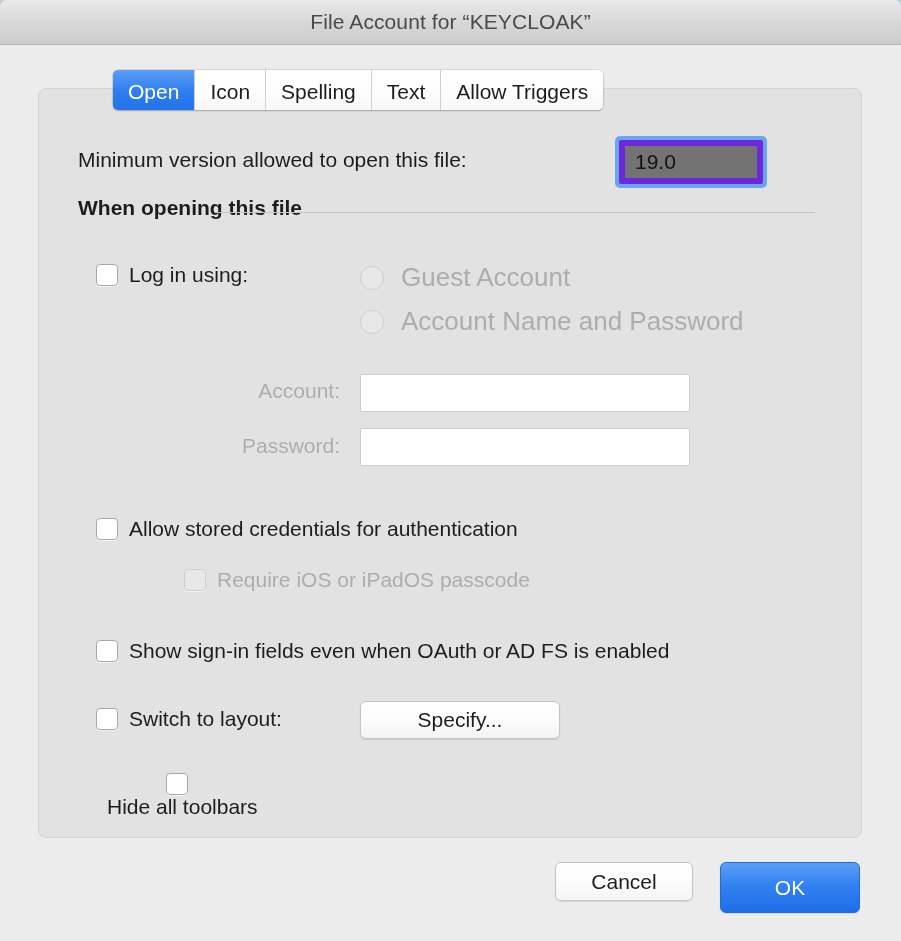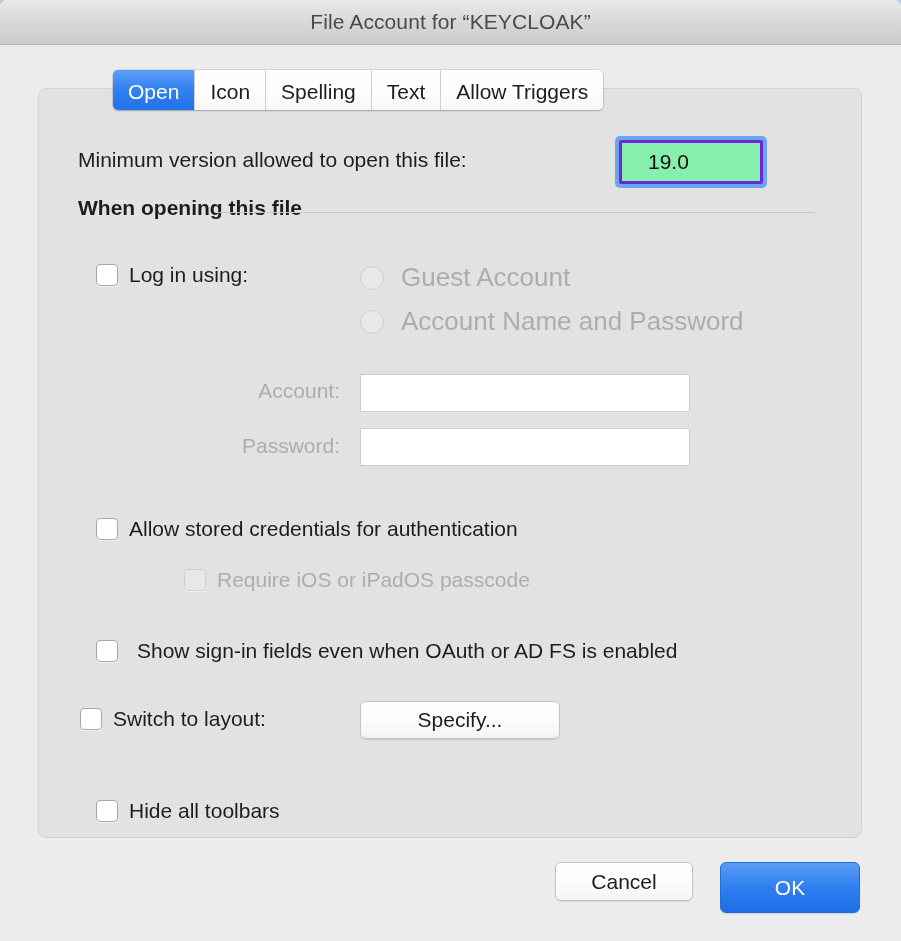--- a/index.html
+++ b/index.html
@@ -93,26 +93,26 @@
   .textfield-focus {
     position: absolute;
     left: 615px; top: 136px;
     width: 152px; height: 52px;
     background: #6aa6ee;
     border-radius: 5px;
     padding: 4px;
   }
   .textfield {
     width: 100%; height: 100%;
-    background: #86efac;
-    border: 3px solid #6d28d9;
+    background: #737373;
+    border: 6px solid #6d28d9;
     border-radius: 2px;
     display: flex;
     align-items: center;
-    padding-left: 26px;
+    padding-left: 10px;
     font-size: 21px;
     color: #121212;
   }
 
   
   .grouplabel { left: 78px; top: 196px; font-size: 21px; font-weight: bold; color:#1d1d1d;}
   .separator {
     position: absolute;
     left: 215px; top: 212px;
     width: 600px; height: 1px;
@@ -244,32 +244,32 @@
   <div class="cb-row" style="left:96px; top:517px;">
     <div class="checkbox"></div>
     <div class="cb-label">Allow stored credentials for authentication</div>
   </div>
 
   <div class="cb-row" style="left:184px; top:568px;">
     <div class="checkbox disabled"></div>
     <div class="cb-label dim">Require iOS or iPadOS passcode</div>
   </div>
 
-  <div class="cb-row" style="left:96px; top:639px;gap:8px;">
+  <div class="cb-row" style="left:96px; top:639px;">
     <div class="checkbox"></div>
     <div class="cb-label">Show sign-in fields even when OAuth or AD FS is enabled</div>
   </div>
 
-  <div class="cb-row" style="left:80px; top:707px;">
+  <div class="cb-row" style="left:96px; top:707px;">
     <div class="checkbox"></div>
     <div class="cb-label">Switch to layout:</div>
   </div>
   <div class="pushbtn" style="left:360px; top:701px; width:200px; height:38px;">Specify...</div>
 
-  <div class="cb-row" style="left:96px; top:799px;">
+  <div class="cb-row" style="left:96px; top:773px;flex-direction:column;">
     <div class="checkbox"></div>
     <div class="cb-label">Hide all toolbars</div>
   </div>
 
   <div class="pushbtn" style="left:555px; top:862px; width:138px; height:39px;">Cancel</div>
   <div class="pushbtn primary" style="left:720px; top:862px; width:140px; height:51px;">OK</div>
 
 </div>
 
 </body></html>

